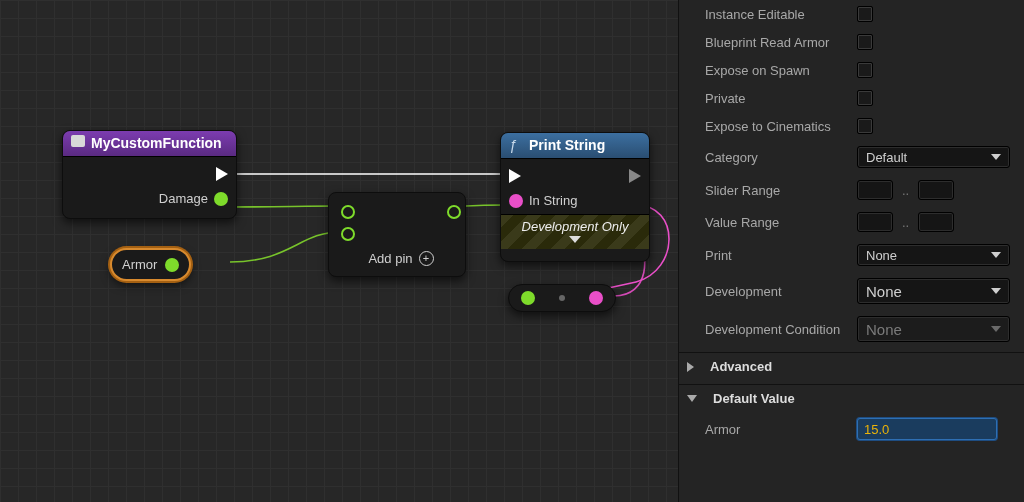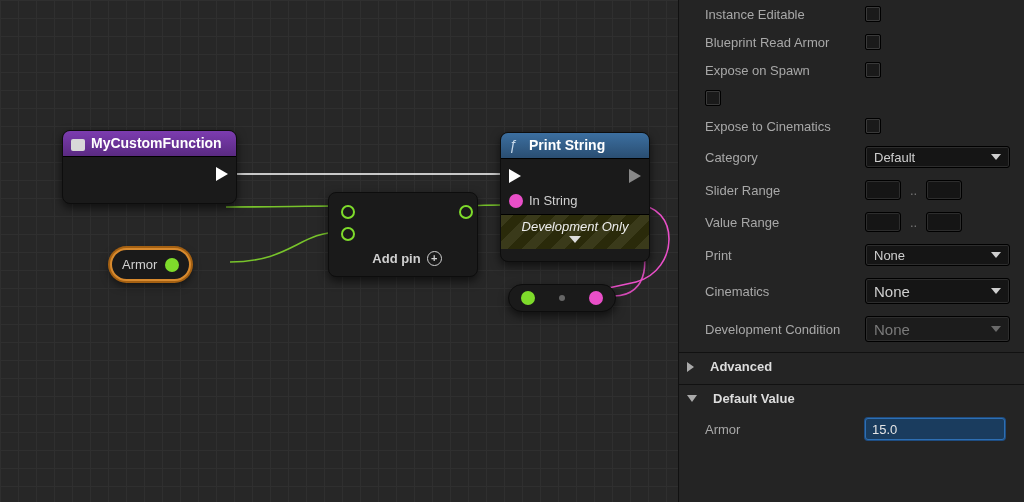--- a/index.html
+++ b/index.html
@@ -15,21 +15,21 @@
       linear-gradient(90deg, #2f2f2f 1px, transparent 1px);
     background-size: 18px 18px;
   }
   .wires { position: absolute; inset: 0; width: 100%; height: 100%; pointer-events: none; }
 
   .node {
     position: absolute; background: #1a1a1a; border-radius: 8px;
     box-shadow: 0 4px 10px rgba(0,0,0,.6); border: 1px solid #0d0d0d;
   }
   .node-header {
-    display: flex; align-items: flex-end; gap: 6px; padding: 4px 10px 5px 8px;
+    display: flex; align-items: flex-start; gap: 6px; padding: 4px 10px 5px 8px;
     font-size: 14px; font-weight: 600; color: #fff; border-radius: 7px 7px 0 0;
     border-bottom: 1px solid #000;
   }
   .hdr-purple { background: linear-gradient(180deg, #7c3cb0, #5a2a82); }
   .hdr-blue   { background: linear-gradient(180deg, #3c6fa0, #2a4e72); }
   .hdr-icon   { width: 14px; height: 12px; display: inline-block; }
   .hdr-icon.fn { background: #d8d8d8; border-radius: 2px; }
   .hdr-f { font-style: italic; color: #c6d8ea; font-weight: 500; width: 14px; }
   .node-body { padding: 10px 8px 12px 8px; position: relative; }
   .row { display: flex; align-items: center; gap: 6px; font-size: 13px; }
@@ -47,22 +47,21 @@
   .var-node {
     position: absolute; background: #1a1a1a; border-radius: 18px;
     border: 2px solid #d88a2e; box-shadow: 0 0 0 2px #a46012, 0 4px 10px rgba(0,0,0,.6);
     padding: 7px 10px; display: flex; align-items: center; gap: 8px; color: #d0d0d0; font-size: 13px;
   }
 
   
   .midnode {
     position: absolute; background: #1a1a1a; border: 1px solid #0d0d0d; border-radius: 8px;
     padding: 12px 4px 10px 12px; box-shadow: 0 4px 10px rgba(0,0,0,.6);
-    width: 150px;
-    font-weight: bold;
+    width: 138px;
   }
   .midnode .pinrow { display: flex; justify-content: space-between; margin-bottom: 8px; }
   .addpin { display: flex; align-items: center; justify-content: center; gap: 6px; color: #d0d0d0; font-size: 13px; margin-top: 10px; }
   .plus-circle { width: 15px; height: 15px; border-radius: 50%; border: 1.5px solid #d0d0d0; display: inline-flex; align-items: center; justify-content: center; font-size: 11px; line-height: 1; color: #d0d0d0; }
 
   .dev-only {
     margin: 6px -8px 0 -8px; padding: 4px 0 2px 0; text-align: center; color: #eee; font-size: 13px;
     background: repeating-linear-gradient(-45deg, #3a3a1a 0 10px, #2a2a0a 10px 20px);
     border-top: 1px solid #000;
     font-style: italic;
@@ -71,21 +70,21 @@
 
   .pillnode { position: absolute; background: #1a1a1a; border-radius: 16px; border: 1px solid #0d0d0d;
     padding: 6px 12px; display: flex; align-items: center; gap: 24px; box-shadow: 0 4px 10px rgba(0,0,0,.6); }
   .pillnode .dot-gray { width: 6px; height: 6px; border-radius: 50%; background: #666; }
 
   
   .details {
     flex: 0 0 346px; height: 100%; background: #242424; border-left: 1px solid #111;
     color: #bdbdbd; font-size: 13px;
   }
-  .prop-row { display: flex; align-items: center; padding: 6px 14px 6px 26px; gap: 8px; }
+  .prop-row { display: flex; align-items: center; padding: 6px 14px 6px 26px; }
   .prop-row .plabel { flex: 0 0 152px; color: #a8a8a8; }
   .prop-row .pctl { flex: 1 1 auto; display: flex; align-items: center; gap: 6px; border-radius: 6px; }
   .chk { width: 16px; height: 16px; background: #1a1a1a; border: 1px solid #000; border-radius: 2px; box-shadow: inset 0 0 0 1px #3a3a3a; }
   .dd {
     height: 22px; background: #151515; border: 1px solid #000; border-radius: 3px;
     display: flex; align-items: center; justify-content: space-between; padding: 0 8px; color: #cfcfcf;
     box-shadow: inset 0 0 0 1px #2d2d2d;
   }
   .dd.big { height: 26px; font-size: 15px; }
   .dd.disabled { color: #7a7a7a; background: #1c1c1c; }
@@ -100,21 +99,21 @@
     border-top: 1px solid #111; margin-top: 4px;
   }
   .arrow-right { width: 0; height: 0; border-top: 5px solid transparent; border-bottom: 5px solid transparent; border-left: 7px solid #aaa; }
   .arrow-down  { width: 0; height: 0; border-left: 5px solid transparent; border-right: 5px solid transparent; border-top: 7px solid #aaa; }
 
   .valinput {
     width: 140px; height: 22px; background: #0f0f0f; color: #8fbfe8;
     border: 1px solid #2e6fb3; border-radius: 3px; padding: 0 6px;
     font-size: 13px; outline: none; box-shadow: 0 0 0 1px #1e4d82;
   }
-  .valinput.sel { background: #1a3c5e; color: #e5e5e5; }
+  .valinput.sel { background: #1a3c5e; color: #eab308; }
 </style>
 </head>
 <body>
 
 <div class="workspace">
 
   <div class="canvas">
 
     <svg class="wires">
 
@@ -132,20 +131,24 @@
 
     <div class="node" style="left:62px; top:130px; width:175px">
       <div class="node-header hdr-purple">
         <span class="hdr-icon fn"></span>
         <span>MyCustomFunction</span>
       </div>
       <div class="node-body">
         <div class="row right" style="margin-bottom:10px">
             <span class="pin exec"></span>
           </div>
+        <div class="row right">
+          <span class="lbl">Damage</span>
+          <span class="pin green"></span>
+        </div>
       </div>
     </div>
 
     <div class="var-node" style="left:110px; top:248px">
       <span class="lbl">Armor</span>
       <span class="pin green"></span>
     </div>
 
     <div class="midnode" style="left:328px; top:192px">
       <div class="pinrow">
@@ -205,20 +208,21 @@
           <span class="chk"></span>
         </span>
     </div>
     <div class="prop-row">
       <span class="plabel">Expose on Spawn</span>
       <span class="pctl">
           <span class="chk"></span>
         </span>
     </div>
     <div class="prop-row">
+      <span class="plabel">Private</span>
       <span class="pctl">
           <span class="chk"></span>
         </span>
     </div>
     <div class="prop-row">
       <span class="plabel">Expose to Cinematics</span>
       <span class="pctl">
           <span class="chk"></span>
         </span>
     </div>
@@ -250,21 +254,21 @@
     <div class="prop-row">
       <span class="plabel">Print</span>
       <span class="pctl">
         <div class="dd" style="flex:1">
           <span>None</span>
             <span class="caret"></span>
         </div>
       </span>
     </div>
     <div class="prop-row">
-      <span class="plabel">Cinematics</span>
+      <span class="plabel">Development</span>
       <span class="pctl">
         <div class="dd big" style="flex:1">
           <span>None</span>
             <span class="caret"></span>
         </div>
       </span>
     </div>
     <div class="prop-row">
       <span class="plabel">Development Condition</span>
       <span class="pctl">

